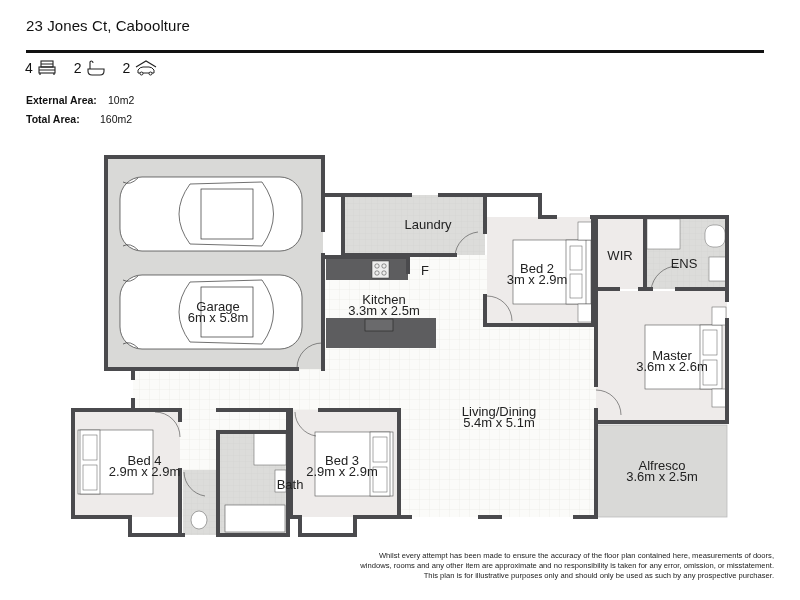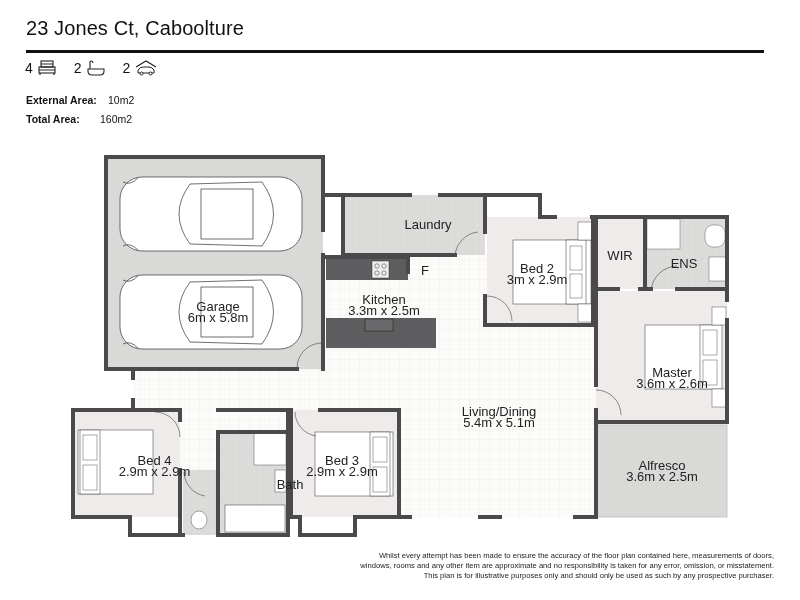--- a/index.html
+++ b/index.html
@@ -1,17 +1,17 @@
 <!DOCTYPE html>
 <html><head>
 <meta charset="utf-8">
 <style>
   html, body { margin: 0; padding: 0; background: #ffffff; }
   body { width: 800px; height: 600px; position: relative; overflow: hidden; font-family: "Liberation Sans", sans-serif; color: #111; }
-  .title { position: absolute; left: 26px; top: 17px; font-size: 20px; font-weight: 400; letter-spacing: 0.1px; }
+  .title { position: absolute; left: 26px; top: 17px; font-size: 15px; font-weight: 400; letter-spacing: 0.1px; }
   .rule { position: absolute; left: 26px; top: 50px; width: 738px; height: 3px; background: #111; }
   .features { position: absolute; left: 25px; top: 60px; display: flex; align-items: center; font-size: 14px; }
   .feat { display: flex; align-items: center; margin-right: 18px; }
   .feat .num { margin-right: 5px; }
   .areas { position: absolute; left: 26px; top: 91px; font-size: 10.5px; line-height: 19px; }
   .areas .row { display: flex; }
   .areas .lbl { font-weight: 700; width: 74px; }
   .areas .val { }
   .plan { position: absolute; left: 0; top: 0; width: 800px; height: 600px; }
   .room-label { position: absolute; font-size: 13px; text-align: center; line-height: 11px; color: #222; transform: translateX(-50%); white-space: nowrap; }
@@ -229,33 +229,33 @@
 <div class="room-label" style="left:537px; top:263px;">
   <div>Bed 2</div>
   <div>3m x 2.9m</div>
 </div>
 <div class="room-label" style="left:620px; top:250px;">
   <div>WIR</div>
 </div>
 <div class="room-label" style="left:684px; top:258px;">
   <div>ENS</div>
 </div>
-<div class="room-label" style="left:672px; top:350px;margin-top:17px;">
+<div class="room-label" style="left:672px; top:350px;">
   <div>Master</div>
   <div>3.6m x 2.6m</div>
 </div>
 <div class="room-label" style="left:499px; top:406px;">
   <div>Living/Dining</div>
   <div>5.4m x 5.1m</div>
 </div>
 <div class="room-label" style="left:662px; top:460px;">
   <div>Alfresco</div>
   <div>3.6m x 2.5m</div>
 </div>
-<div class="room-label" style="left:135px; top:455px;padding-left:39px;">
+<div class="room-label" style="left:125px; top:455px;padding-left:39px;">
   <div>Bed 4</div>
   <div>2.9m x 2.9m</div>
 </div>
 <div class="room-label" style="left:246px; top:479px;margin-left:44px;">
   <div>Bath</div>
 </div>
 <div class="room-label" style="left:342px; top:455px;">
   <div>Bed 3</div>
   <div>2.9m x 2.9m</div>
 </div>

